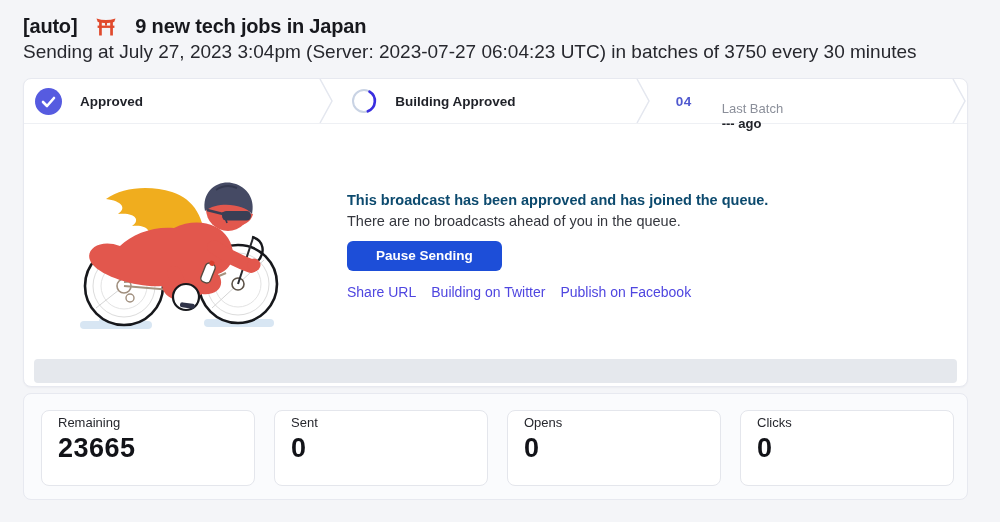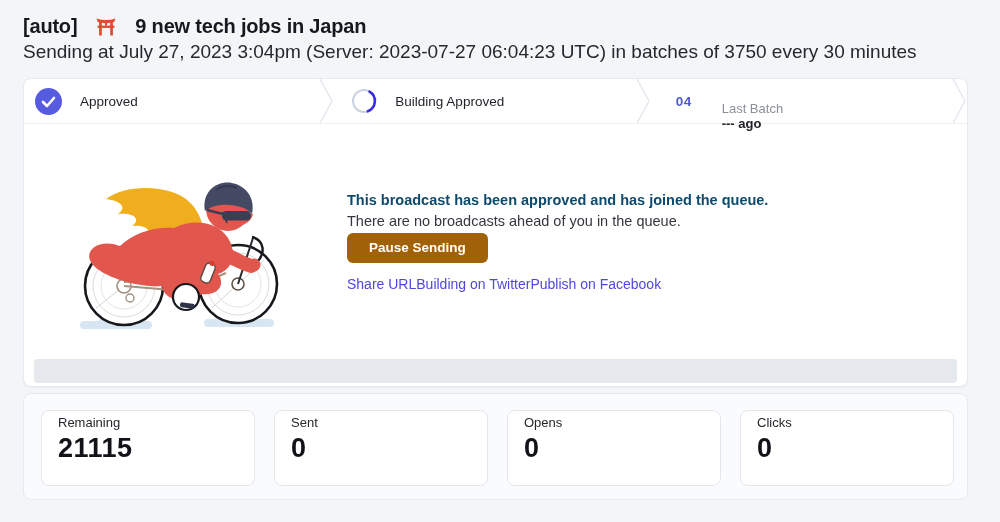--- a/index.html
+++ b/index.html
@@ -28,39 +28,39 @@
   }
   .steps { display:flex; height:45px; border-bottom:1px solid #eef0f4; align-items:stretch; }
   .step { flex:1 1 0; display:flex; align-items:center; min-width:0; }
   .step.pad { padding-left:17px; }
   .step:first-child { padding-left:11px; }
   .check-circle {
     width:27px; height:27px; border-radius:50%; background:#565be0;
     display:inline-flex; align-items:center; justify-content:center; flex:none;
   }
   .spinner { width:26px; height:26px; display:inline-flex; flex:none; }
-  .step-label { font-size:13.5px; font-weight:400; color:#1f2128; margin-left:18px; white-space:nowrap; }
+  .step-label { font-size:13.5px; font-weight:700; color:#1f2128; margin-left:18px; white-space:nowrap; }
   .step-num { font-size:13.5px; font-weight:700; color:#5059cf; letter-spacing:.5px; margin-left:8px; }
   .step-stack { display:flex; flex-direction:column; margin-left:30px; line-height:1.15; }
   .step-sub { font-size:13px; color:#8b8f9a;margin-top:32px; }
   .step-strong { font-size:13px; font-weight:700; color:#212329; }
   .step4-label { margin-left:30px; }
   .chevron { flex:none; width:16px; height:44px; align-self:center; }
 
   
   .illustration { position:absolute; left:32px; top:82px; width:250px; height:172px; }
   .queue-info { position:absolute; left:323px; top:111px; }
   .msg-bold { font-size:14.5px; font-weight:700; color:#0c4a6e; line-height:21px; }
   .msg { font-size:14.5px; color:#35373e; line-height:21px; }
   .pause-btn {
-    margin-top:1px; background:#a16207; color:#fff; border:none; border-radius:6px;
+    margin-top:9px; background:#1d4ed8; color:#fff; border:none; border-radius:6px;
     font-family:"Liberation Sans", sans-serif; font-size:13.5px; font-weight:700;
-    padding:8px 22px; height:30px; line-height:14px; cursor:pointer; display:block;
-  }
-  .links { margin-top:13px; display:flex; }
+    padding:8px 29px; height:30px; line-height:14px; cursor:pointer; display:block;
+  }
+  .links { margin-top:13px; display:flex; gap:15px; }
   .links a { font-size:14px; color:#4f46e0; font-weight:500; text-decoration:none; cursor:pointer; white-space:nowrap; }
 
   .progress-track {
     position:absolute; left:10px; top:280px; width:923px; height:24px;
     background:#e5e8ed; border-radius:4px; overflow:hidden;
   }
   .progress-fill { height:100%; width:0; background:#5347e6; }
 
   
   .stats-panel {
@@ -223,21 +223,21 @@
   </div>
 
   <div class="progress-track">
     <div class="progress-fill" style="width: 0%;"></div>
   </div>
 </section>
 
 <section class="stats-panel">
   <div class="stat-card">
     <div class="stat-label">Remaining</div>
-    <div class="stat-value">21115</div>
+    <div class="stat-value">23665</div>
   </div>
   <div class="stat-card">
     <div class="stat-label">Sent</div>
     <div class="stat-value">0</div>
   </div>
   <div class="stat-card">
     <div class="stat-label">Opens</div>
     <div class="stat-value">0</div>
   </div>
   <div class="stat-card">

